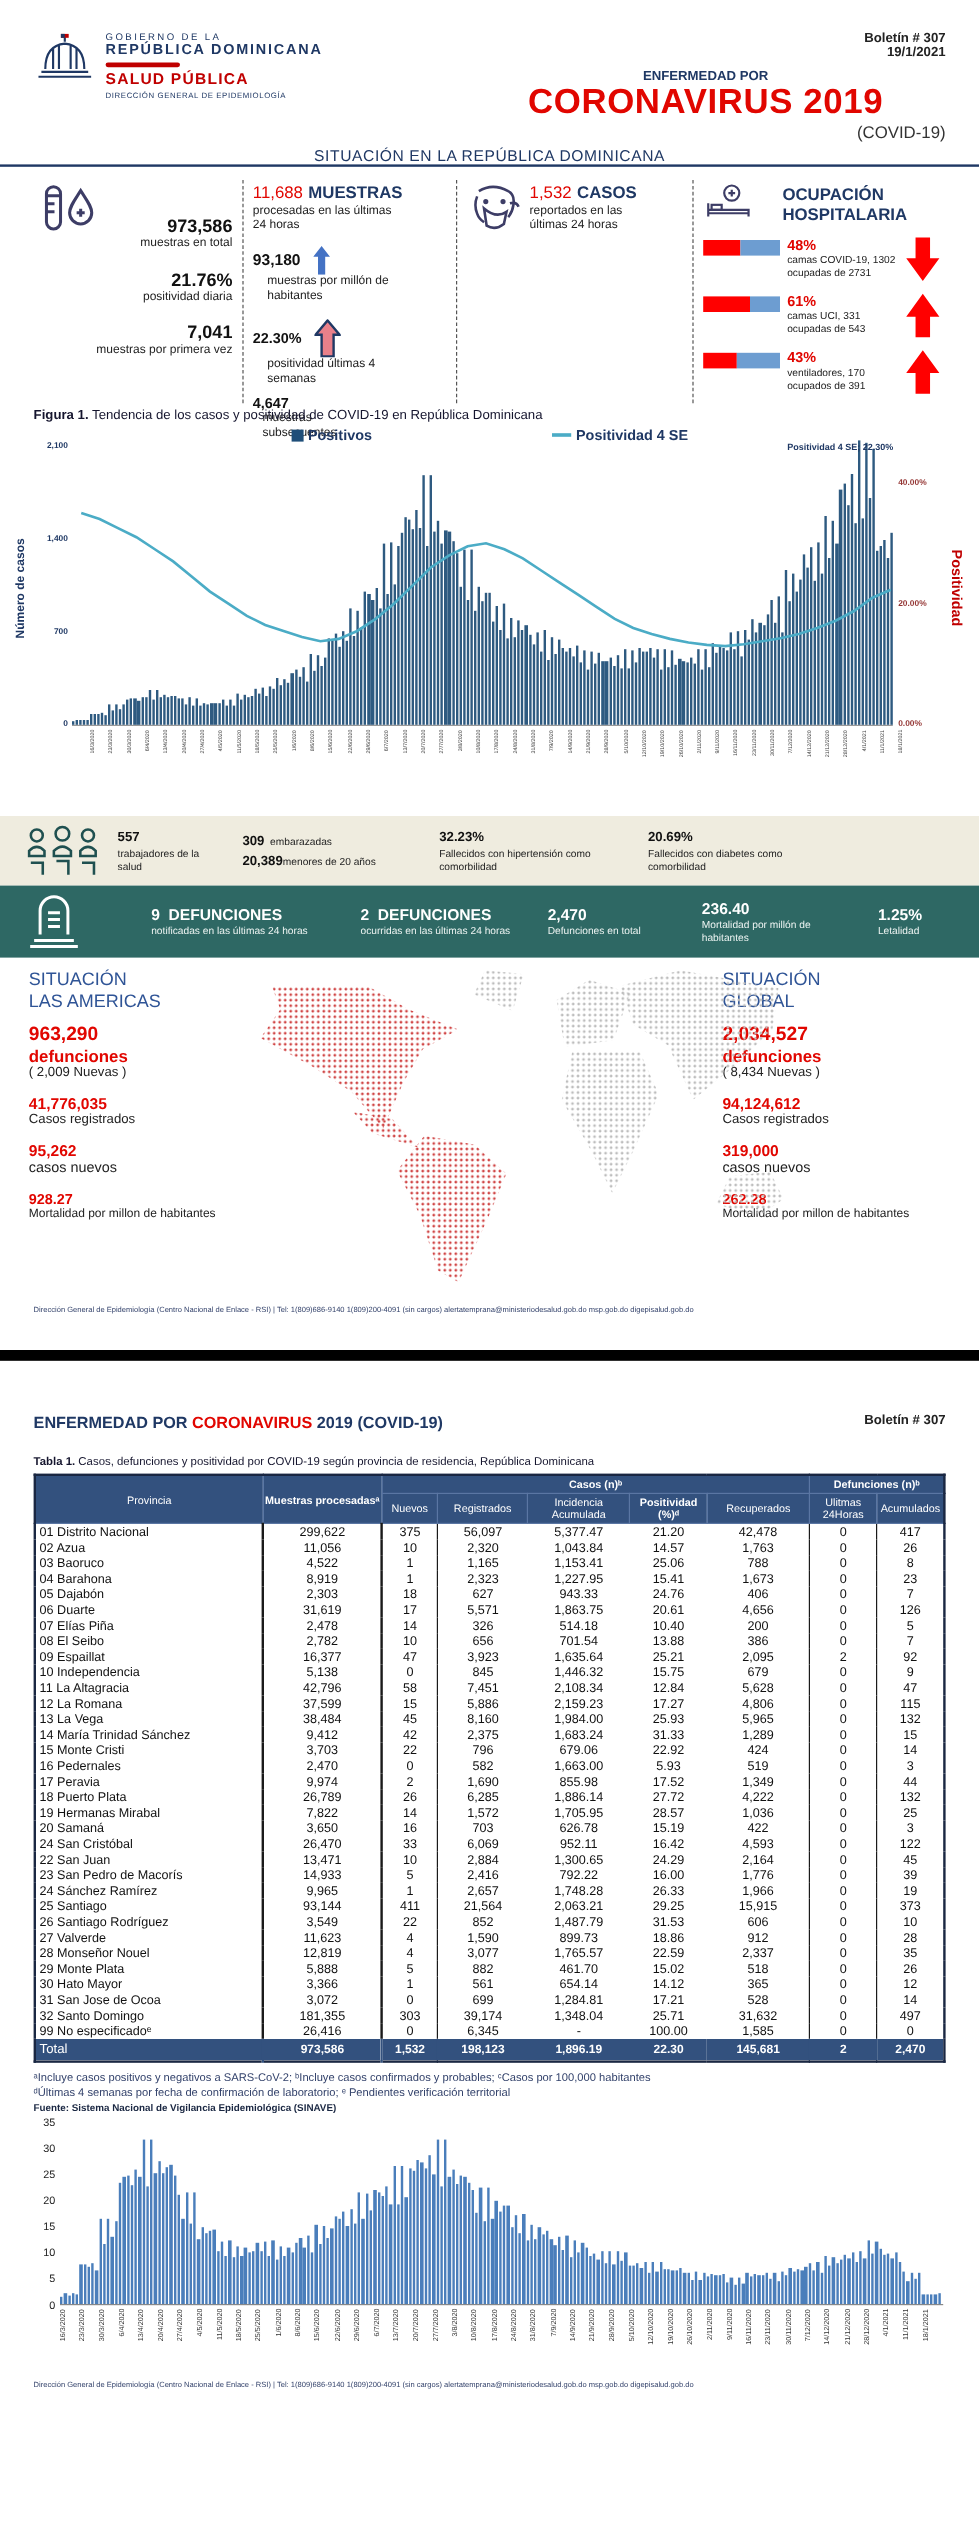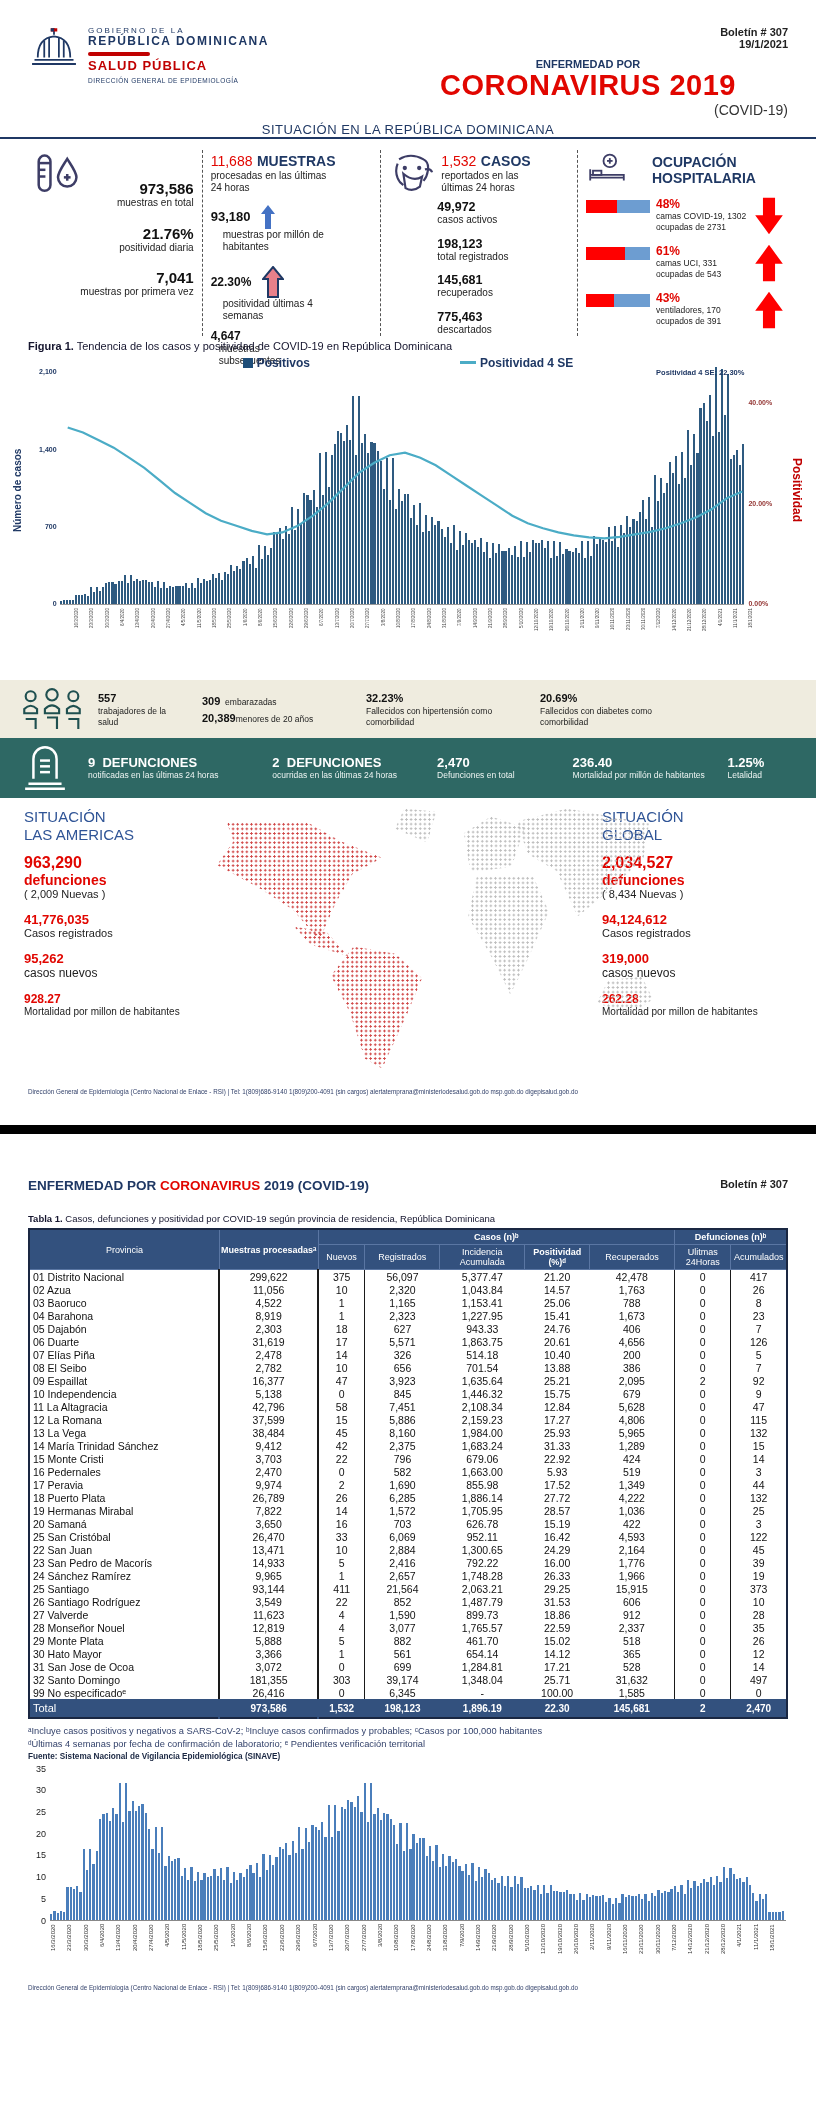--- a/index.html
+++ b/index.html
@@ -68,21 +68,21 @@
   
   .risk-band{background:#EFECDF;margin-top:4px;height:58px;display:flex;align-items:center;padding:0 20px;gap:14px;}
   .risk-title{font-size:19px;font-weight:bold;color:#1F3864;letter-spacing:2px;line-height:1.05;}
   .risk-item{font-size:8.5px;color:#222;line-height:1.3;}
   .risk-item .v{font-size:11px;font-weight:bold;color:#111;}
   .ri1{width:90px;} .ri2{width:150px;} .ri3{width:160px;} .ri4{width:150px;}
   
   .death-band{background:#2E6864;height:60px;display:flex;align-items:center;color:#fff;padding:0 20px;gap:18px;}
   .db-item .t{font-size:13px;font-weight:bold;}
   .db-item .s{font-size:8.5px;color:#EDF4F2;line-height:1.3;}
-  .db1{width:170px;} .db2{width:150px;} .db3{width:120px;} .db4{width:140px;} .db5{width:70px;}
+  .db1{width:170px;margin-left:38px;} .db2{width:150px;} .db3{width:120px;} .db4{width:140px;} .db5{width:70px;}
   
   .world-row{display:flex;padding:10px 24px 0 24px;height:272px;}
   .wcol{width:175px;}
   .wcol h3{margin:0;font-size:15px;color:#2F5496;font-weight:normal;line-height:1.2;}
   .w-num{font-size:16px;font-weight:bold;color:#E10600;margin-top:10px;}
   .w-num2{font-size:13px;font-weight:bold;color:#E10600;margin-top:12px;}
   .w-sub{font-size:11px;color:#222;}
   .map-box{position:relative;flex:1;height:262px;}
   .dots{position:absolute;background-image:radial-gradient(circle,var(--c) 1.05px,transparent 1.3px);background-size:4.6px 4.6px;}
   
@@ -221,30 +221,20 @@
             <path d="M50 24 q8 -2 10 4"></path>
           </g>
         </svg>
         <div>
           <div>
             <span class="red-num">1,532</span>
             <span class="navy-word">CASOS</span>
           </div>
           <div class="lbl" style="width:110px;">reportados en las últimas 24 horas</div>
         </div>
-      </div>
-      <div style="margin-left:48px;">
-        <div class="big-num" style="font-size:12.5px;margin-top:6px;">49,972</div>
-        <div class="lbl">casos activos</div>
-        <div class="big-num" style="font-size:12.5px;margin-top:11px;">198,123</div>
-        <div class="lbl">total registrados</div>
-        <div class="big-num" style="font-size:12.5px;margin-top:11px;">145,681</div>
-        <div class="lbl">recuperados</div>
-        <div class="big-num" style="font-size:12.5px;margin-top:11px;">775,463</div>
-        <div class="lbl">descartados</div>
       </div>
     </div>
 
     <div class="stat-col sc4">
       <div style="display:flex;gap:24px;align-items:center;">
         <svg class="icon" width="42" height="36" viewBox="0 0 60 50">
           <g fill="none" stroke="#3d3d66" stroke-width="2.6">
             <circle cx="34" cy="12" r="9"></circle>
             <line x1="34" y1="8" x2="34" y2="16"></line>
               <line x1="30" y1="12" x2="38" y2="12"></line>
@@ -967,21 +957,21 @@
           <td class="num">3,650</td>
           <td class="num">16</td>
           <td class="num">703</td>
           <td class="num">626.78</td>
           <td class="num">15.19</td>
           <td class="num">422</td>
           <td class="num">0</td>
           <td class="num">3</td>
         </tr>
         <tr>
-          <td class="prov-name">25 San Cristóbal</td>
+          <td class="prov-name">24 San Cristóbal</td>
           <td class="num">26,470</td>
           <td class="num">33</td>
           <td class="num">6,069</td>
           <td class="num">952.11</td>
           <td class="num">16.42</td>
           <td class="num">4,593</td>
           <td class="num">0</td>
           <td class="num">122</td>
         </tr>
         <tr>

